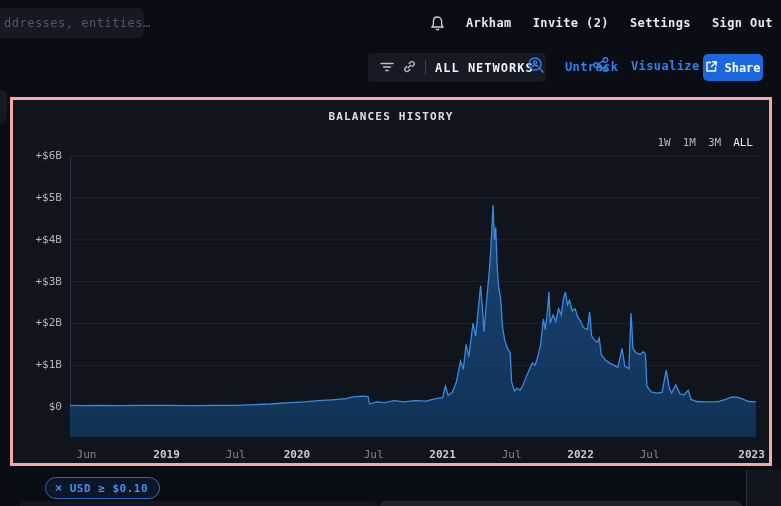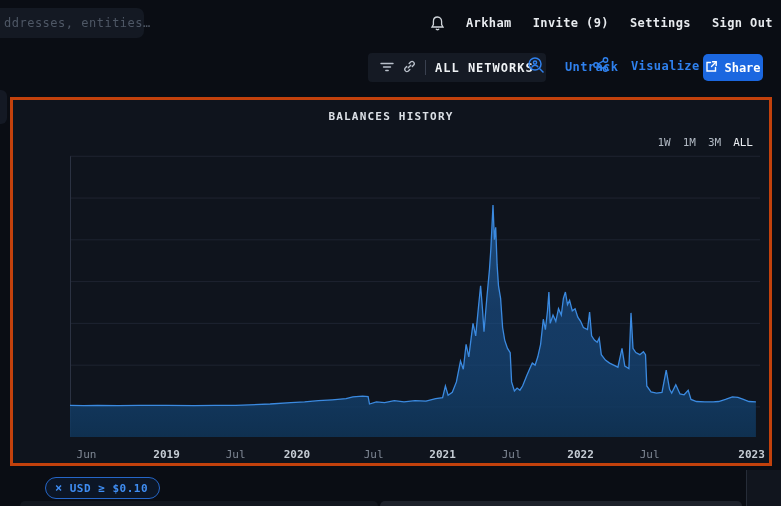--- a/index.html
+++ b/index.html
@@ -40,21 +40,21 @@
   .visualize{ left:592px;align-items:center; }
   .share-btn{
     position:absolute; left:703px; top:54px; width:60px; height:27px;
     background:#1b67e0; border-radius:5px;
     display:flex; align-items:center; justify-content:center; gap:6px;
     color:#fff; font-size:12px; font-weight:bold; cursor:pointer;
   }
   
   .chart-panel{
     position:absolute; left:10px; top:97px; width:762px; height:369px;
-    border:3px solid #c2410c; background:#0f141d;
+    border:3px solid #fca5a5; background:#0f141d;
   }
   .tabbar{ display:flex; height:33px; }
   .tab{
     flex:1; display:flex; align-items:center; justify-content:center;
     font-size:11px; font-weight:bold; letter-spacing:1.2px; color:#dbe0e6; cursor:pointer;
   }
   .tab.inactive{ background:#1a1f29; }
   .range-row{
     position:absolute; right:16px; top:36px;
     display:flex; gap:12px; font-size:11px; color:#b0b8c2;
@@ -97,21 +97,21 @@
 </div>
 
 <div class="topnav">
   <span>
     <svg class="bell" viewBox="0 0 15 17" fill="none" stroke="#cfd4da" stroke-width="1.3">
       <path d="M7.5 2 C4.8 2 3.4 4 3.4 6.4 L3.4 9.6 L2 12 L13 12 L11.6 9.6 L11.6 6.4 C11.6 4 10.2 2 7.5 2 Z"></path>
       <path d="M6 13.7 a1.6 1.6 0 0 0 3 0"></path>
     </svg>
   </span>
   <span class="nav-item">Arkham</span>
-  <span class="nav-item">Invite (9)</span>
+  <span class="nav-item">Invite (2)</span>
   <span class="nav-item">Settings</span>
   <span class="nav-item">Sign Out</span>
 </div>
 
 <div class="networks">
   <span>
     <svg width="14" height="12" viewBox="0 0 14 12" stroke="#b9c0ca" stroke-width="1.4" stroke-linecap="round">
       <line x1="1" y1="2.5" x2="13" y2="2.5"></line>
         <line x1="3.5" y1="6" x2="10.5" y2="6"></line>
         <line x1="5.8" y1="9.5" x2="8.2" y2="9.5"></line>
@@ -169,20 +169,29 @@
     <div class="tab">BALANCES HISTORY</div>
   </div>
 
   <div class="range-row">
     <span>1W</span>
     <span>1M</span>
     <span>3M</span>
     <span class="sel">ALL</span>
   </div>
 
+  <div class="y-labels" id="y-labels">
+      <div style="top: -0.733624px;">+$6B</div>
+      <div style="top: 41.0422px;">+$5B</div>
+      <div style="top: 82.818px;">+$4B</div>
+      <div style="top: 124.594px;">+$3B</div>
+      <div style="top: 166.37px;">+$2B</div>
+      <div style="top: 208.146px;">+$1B</div>
+      <div style="top: 249.921px;">$0</div>
+    </div>
   <svg class="plot-svg" id="chart-svg" width="690" height="287" viewBox="0 0 690 287">
       <defs>
         <linearGradient id="areaGrad" x1="0" y1="0" x2="0" y2="1">
           <stop offset="0%" stop-color="#2f82d6" stop-opacity="0.5"></stop>
           <stop offset="45%" stop-color="#1b5a9e" stop-opacity="0.55"></stop>
           <stop offset="100%" stop-color="#0f3457" stop-opacity="0.88"></stop>
         </linearGradient>
       </defs>
       <line x1="0" x2="690" y1="6.266375545851531" y2="6.266375545851531" stroke="#1e2431" stroke-width="1"></line>
       <line x1="0" x2="690" y1="48.04221251819507" y2="48.04221251819507" stroke="#1e2431" stroke-width="1"></line>

